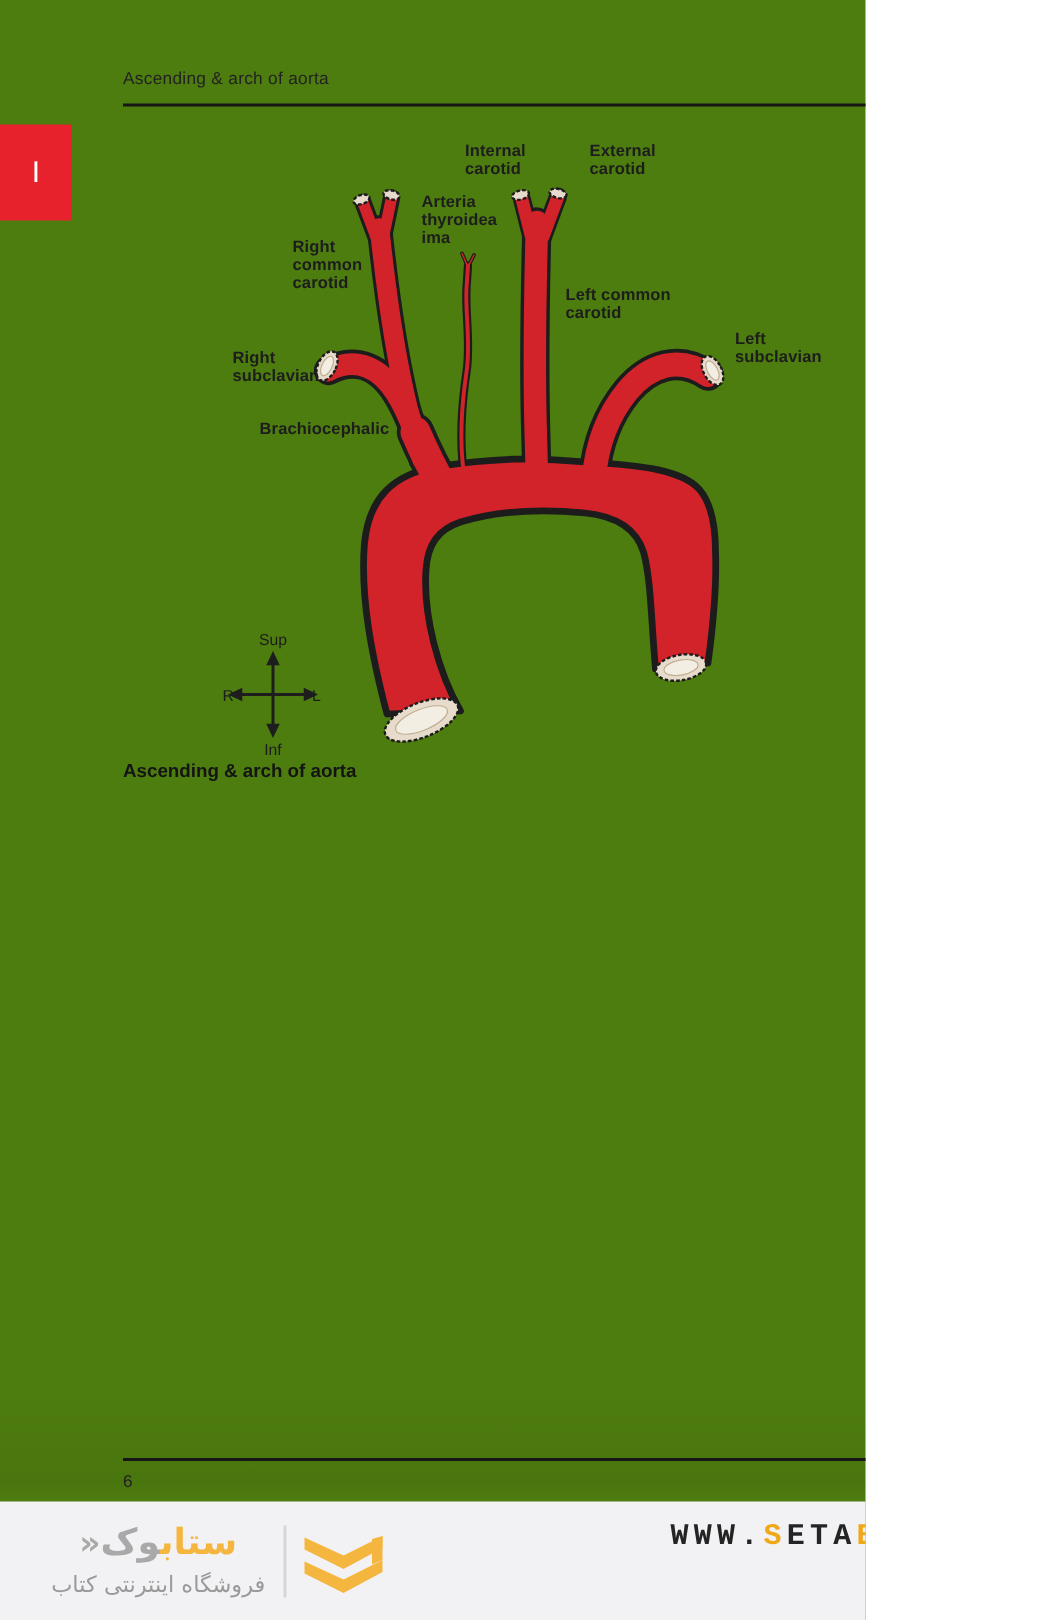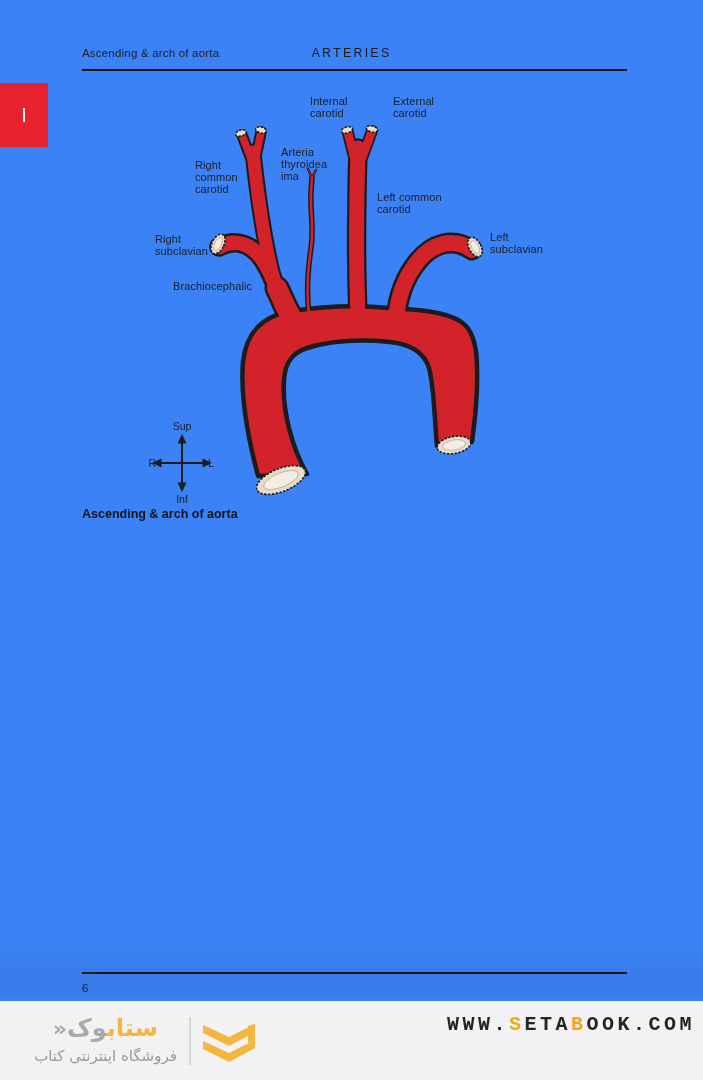--- a/index.html
+++ b/index.html
@@ -1,28 +1,28 @@
 <!DOCTYPE html>
 <html style="--tab-red: #e8222c; --artery-red: #d2232a; --outline-black: #1c1c1c; --cut-cream: #e7dccb; --cut-cream-light: #f3eee3; --brand-yellow: #f5b63f; --brand-yellow-deep: #f0a818; --logo-gray: #a9a9a9; --footer-bg: #f2f2f4;"><head>
 <meta charset="utf-8">
 <style>
   html,body{margin:0;padding:0;background:#fff;}
-  .page{position:relative;width:703px;height:1080px;background:#3b82f6;overflow:hidden;
+  .page{position:relative;width:577px;height:1080px;background:#4d7c0f;overflow:hidden;
         font-family:"Liberation Sans",sans-serif;}
   
   .hdr-left{position:absolute;left:82px;top:47px;font-size:11.5px;color:#222;letter-spacing:.2px;}
   .hdr-center{position:absolute;left:0;top:46px;width:703px;text-align:center;
               font-size:12.5px;letter-spacing:2.2px;color:#1c1c1c;}
   .hdr-rule{position:absolute;left:82px;top:69px;width:545px;height:2px;background:#161616;}
   
   .tab{position:absolute;left:0;top:83px;width:48px;height:64px;background:var(--tab-red);
        display:flex;align-items:center;justify-content:center;}
   .tab span{color:#fff;font-size:20px;font-weight:400;}
   
-  .fig-label{position:absolute;font-size:11px;line-height:12px;font-weight:400;color:#1d1d1d;
+  .fig-label{position:absolute;font-size:11px;line-height:12px;font-weight:700;color:#1d1d1d;
              white-space:pre-line;letter-spacing:.1px;}
   .caption{position:absolute;left:82px;top:507px;font-size:12.5px;font-weight:700;color:#141414;}
   .artery-svg{position:absolute;left:140px;top:80px;}
   .compass-svg{position:absolute;left:144px;top:416px;}
   .compass-svg text{font-family:"Liberation Sans",sans-serif;font-size:10.5px;fill:#1d1d1d;}
   
   .bk{stroke:var(--outline-black);fill:none;stroke-linecap:round;}
   .rd{stroke:var(--artery-red);fill:none;stroke-linecap:round;}
   .arch{fill:var(--artery-red);stroke:var(--outline-black);stroke-width:4.5;stroke-linejoin:round;}
   .cut{fill:var(--cut-cream);stroke:var(--outline-black);stroke-width:1.6;stroke-dasharray:2.4 1.4;}
@@ -49,21 +49,20 @@
   .siteurl{margin-top:5px;font-size:20px;font-weight:700;letter-spacing:3.5px;color:#242424;
            font-family:Liberation Mono, monospace;}
   .u-y{color:var(--brand-yellow-deep);}
 </style>
 </head>
 <body>
 
 <div class="page">
 
   <div class="hdr-left">Ascending &amp; arch of aorta</div>
-  <div class="hdr-center">ARTERIES</div>
   <div class="hdr-rule"></div>
 
   <div class="tab">
     <span>I</span>
   </div>
 
   <svg class="artery-svg" width="380" height="430" viewBox="140 80 380 430">
 
     <path class="bk" stroke-width="19.5" d="M 219 247 C 238 237, 254 246, 264 262 C 271 273, 277 288, 282 306"></path>
     <path class="bk" stroke-width="17" d="M 253 152 C 257 190, 263 235, 272 272 C 277 290, 283 304, 291 322"></path>
@@ -118,31 +117,31 @@
       <ellipse class="cut-in" cx="281" cy="480" rx="18.5" ry="7" transform="rotate(-22 281 480)"></ellipse>
       <ellipse class="cut" cx="454" cy="445" rx="17" ry="8.5" transform="rotate(-10 454 445)"></ellipse>
       <ellipse class="cut-in" cx="454" cy="445" rx="11.5" ry="5" transform="rotate(-10 454 445)"></ellipse>
     </g>
   </svg>
 
   <div class="fig-label" style="left:310px;top:95px;">Internal
 carotid</div>
   <div class="fig-label" style="left:370px;top:95px;margin-left:23px;">External
 carotid</div>
-  <div class="fig-label" style="left:281px;top:146px;">Arteria
+  <div class="fig-label" style="left:281px;top:129px;">Arteria
 thyroidea
 ima</div>
   <div class="fig-label" style="left:195px;top:159px;">Right
 common
 carotid</div>
   <div class="fig-label" style="left:377px;top:191px;">Left common
 carotid</div>
   <div class="fig-label" style="left:155px;top:233px;">Right
 subclavian</div>
-  <div class="fig-label" style="left:490px;top:231px;">Left
+  <div class="fig-label" style="left:490px;top:220px;">Left
 subclavian</div>
   <div class="fig-label" style="left:173px;top:280px;text-align:center;">Brachiocephalic</div>
 
   <svg class="compass-svg" width="76" height="90" viewBox="0 0 76 90">
     <line x1="38" y1="26" x2="38" y2="68" stroke="#1d1d1d" stroke-width="2"></line>
     <line x1="16" y1="47" x2="60" y2="47" stroke="#1d1d1d" stroke-width="2"></line>
     <polygon points="38,18 33.5,27.5 42.5,27.5" fill="#1d1d1d"></polygon>
     <polygon points="38,76 33.5,66.5 42.5,66.5" fill="#1d1d1d"></polygon>
     <polygon points="8,47 17.5,42.5 17.5,51.5" fill="#1d1d1d"></polygon>
     <polygon points="68,47 58.5,42.5 58.5,51.5" fill="#1d1d1d"></polygon>

